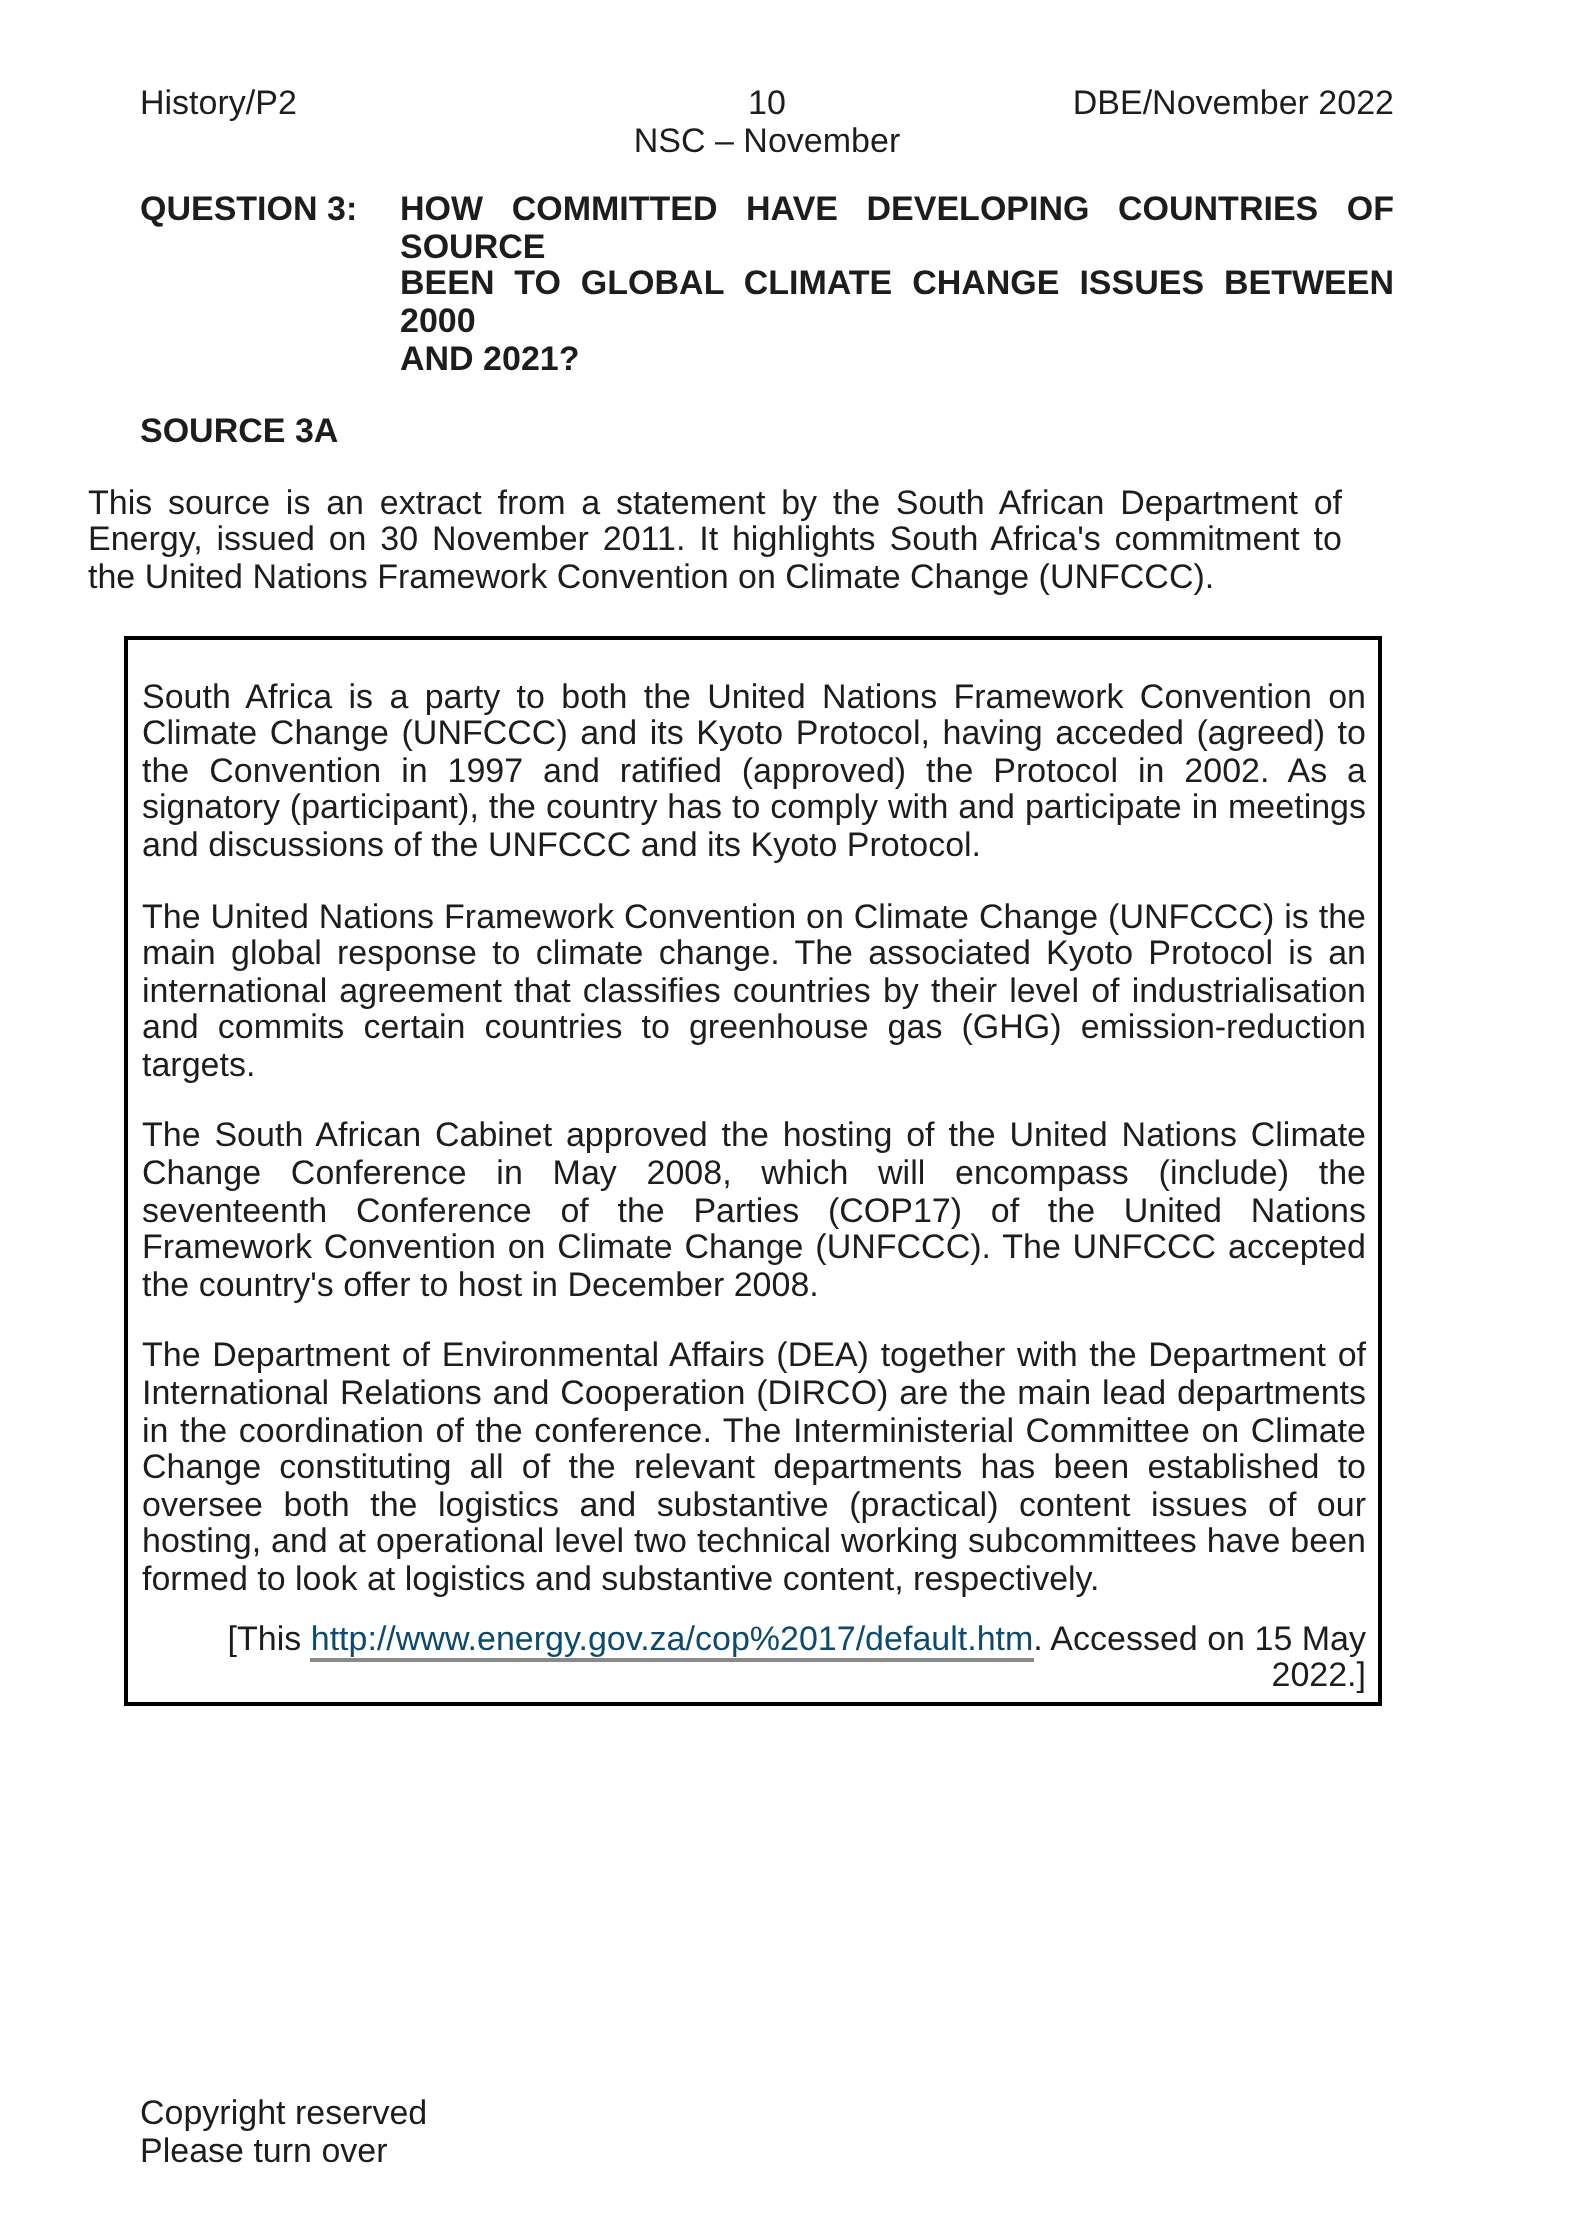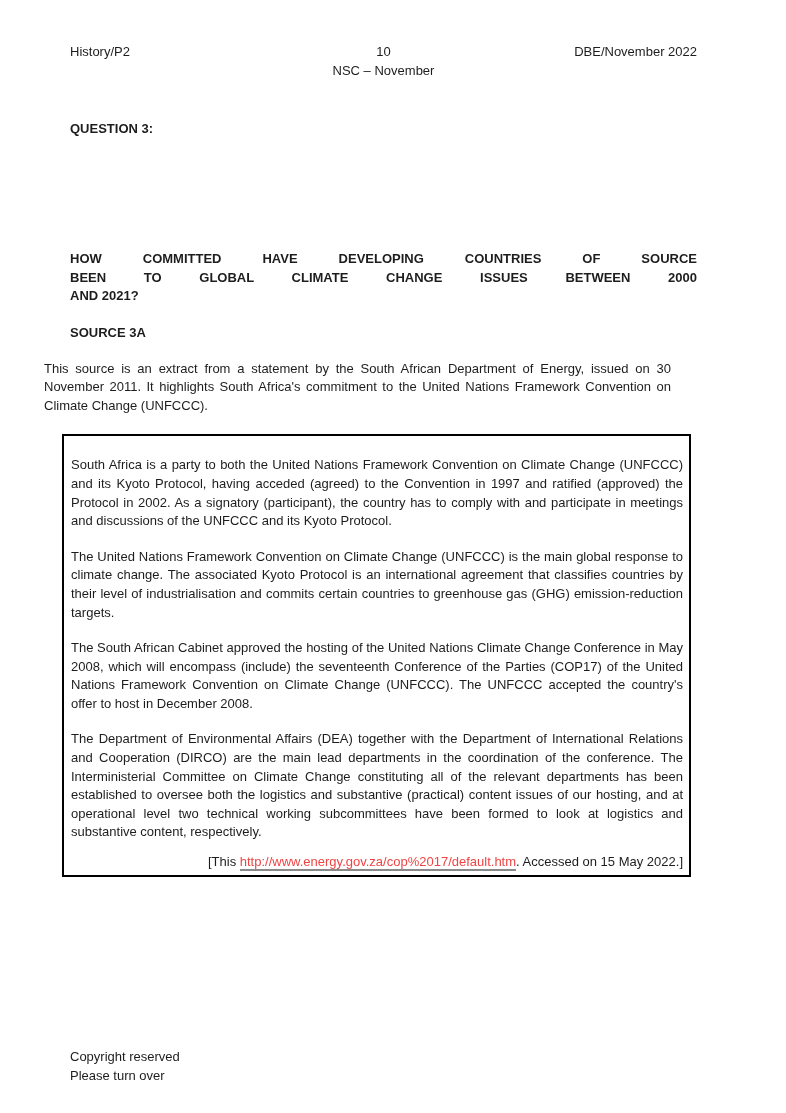--- a/index.html
+++ b/index.html
@@ -2,45 +2,44 @@
 <html><head>
 <meta charset="utf-8">
 <style>
   html, body { margin: 0; padding: 0; background: #ffffff; }
   .page {
     position: relative;
     width: 786px;
     height: 1113px;
     background: #ffffff;
     font-family: "Liberation Sans", sans-serif;
-    font-size: 13px;
+    font-size: 17px;
     line-height: 18.6px;
     color: #1d1d1d;
     overflow: hidden;
     box-sizing: border-box;
   }
   .content-col { margin-left: 70px; width: 627px; }
 
   
   .header {
     margin-top: 43px;
     display: grid;
     grid-template-columns: 1fr auto 1fr;
     align-items: start;
   }
   .h-left   { text-align: left; }
   .h-center { text-align: center; }
   .h-right  { text-align: right; }
 
   
   .question {
-    margin-top: 40px;
+    margin-top: 16px;
     display: flex;
     font-weight: bold;
-    flex-direction: column;
   }
   .q-label { flex: 0 0 130px; }
   .q-title { flex: 1; }
   .q-line { text-align: left; }
   .q-line.just { text-align: justify; text-align-last: justify; }
 
   
   .source-heading { margin-top: 18px; font-weight: bold; }
   .intro { margin: 17px 0 0 0; text-align: justify; padding-left: 44px; }
 
@@ -50,21 +49,21 @@
     width: 612px;
     border: 2px solid #000000;
     padding: 20px 6px 2px 7px;
     box-sizing: content-box;
     background: #ffffff;
   }
   .box-para { margin: 0 0 17px 0; text-align: justify; }
   .box-para:last-of-type { margin-bottom: 11px; }
   .citation { text-align: right; padding-bottom: 1px; }
   .citation-link {
-    color: #ef4444;
+    color: #0c4a6e;
     text-decoration: none;
     border-bottom: 2px solid #8a8a8a;
   }
 
   
   .footer {
     position: absolute;
     top: 1048px;
     left: 70px;
     width: 627px;

